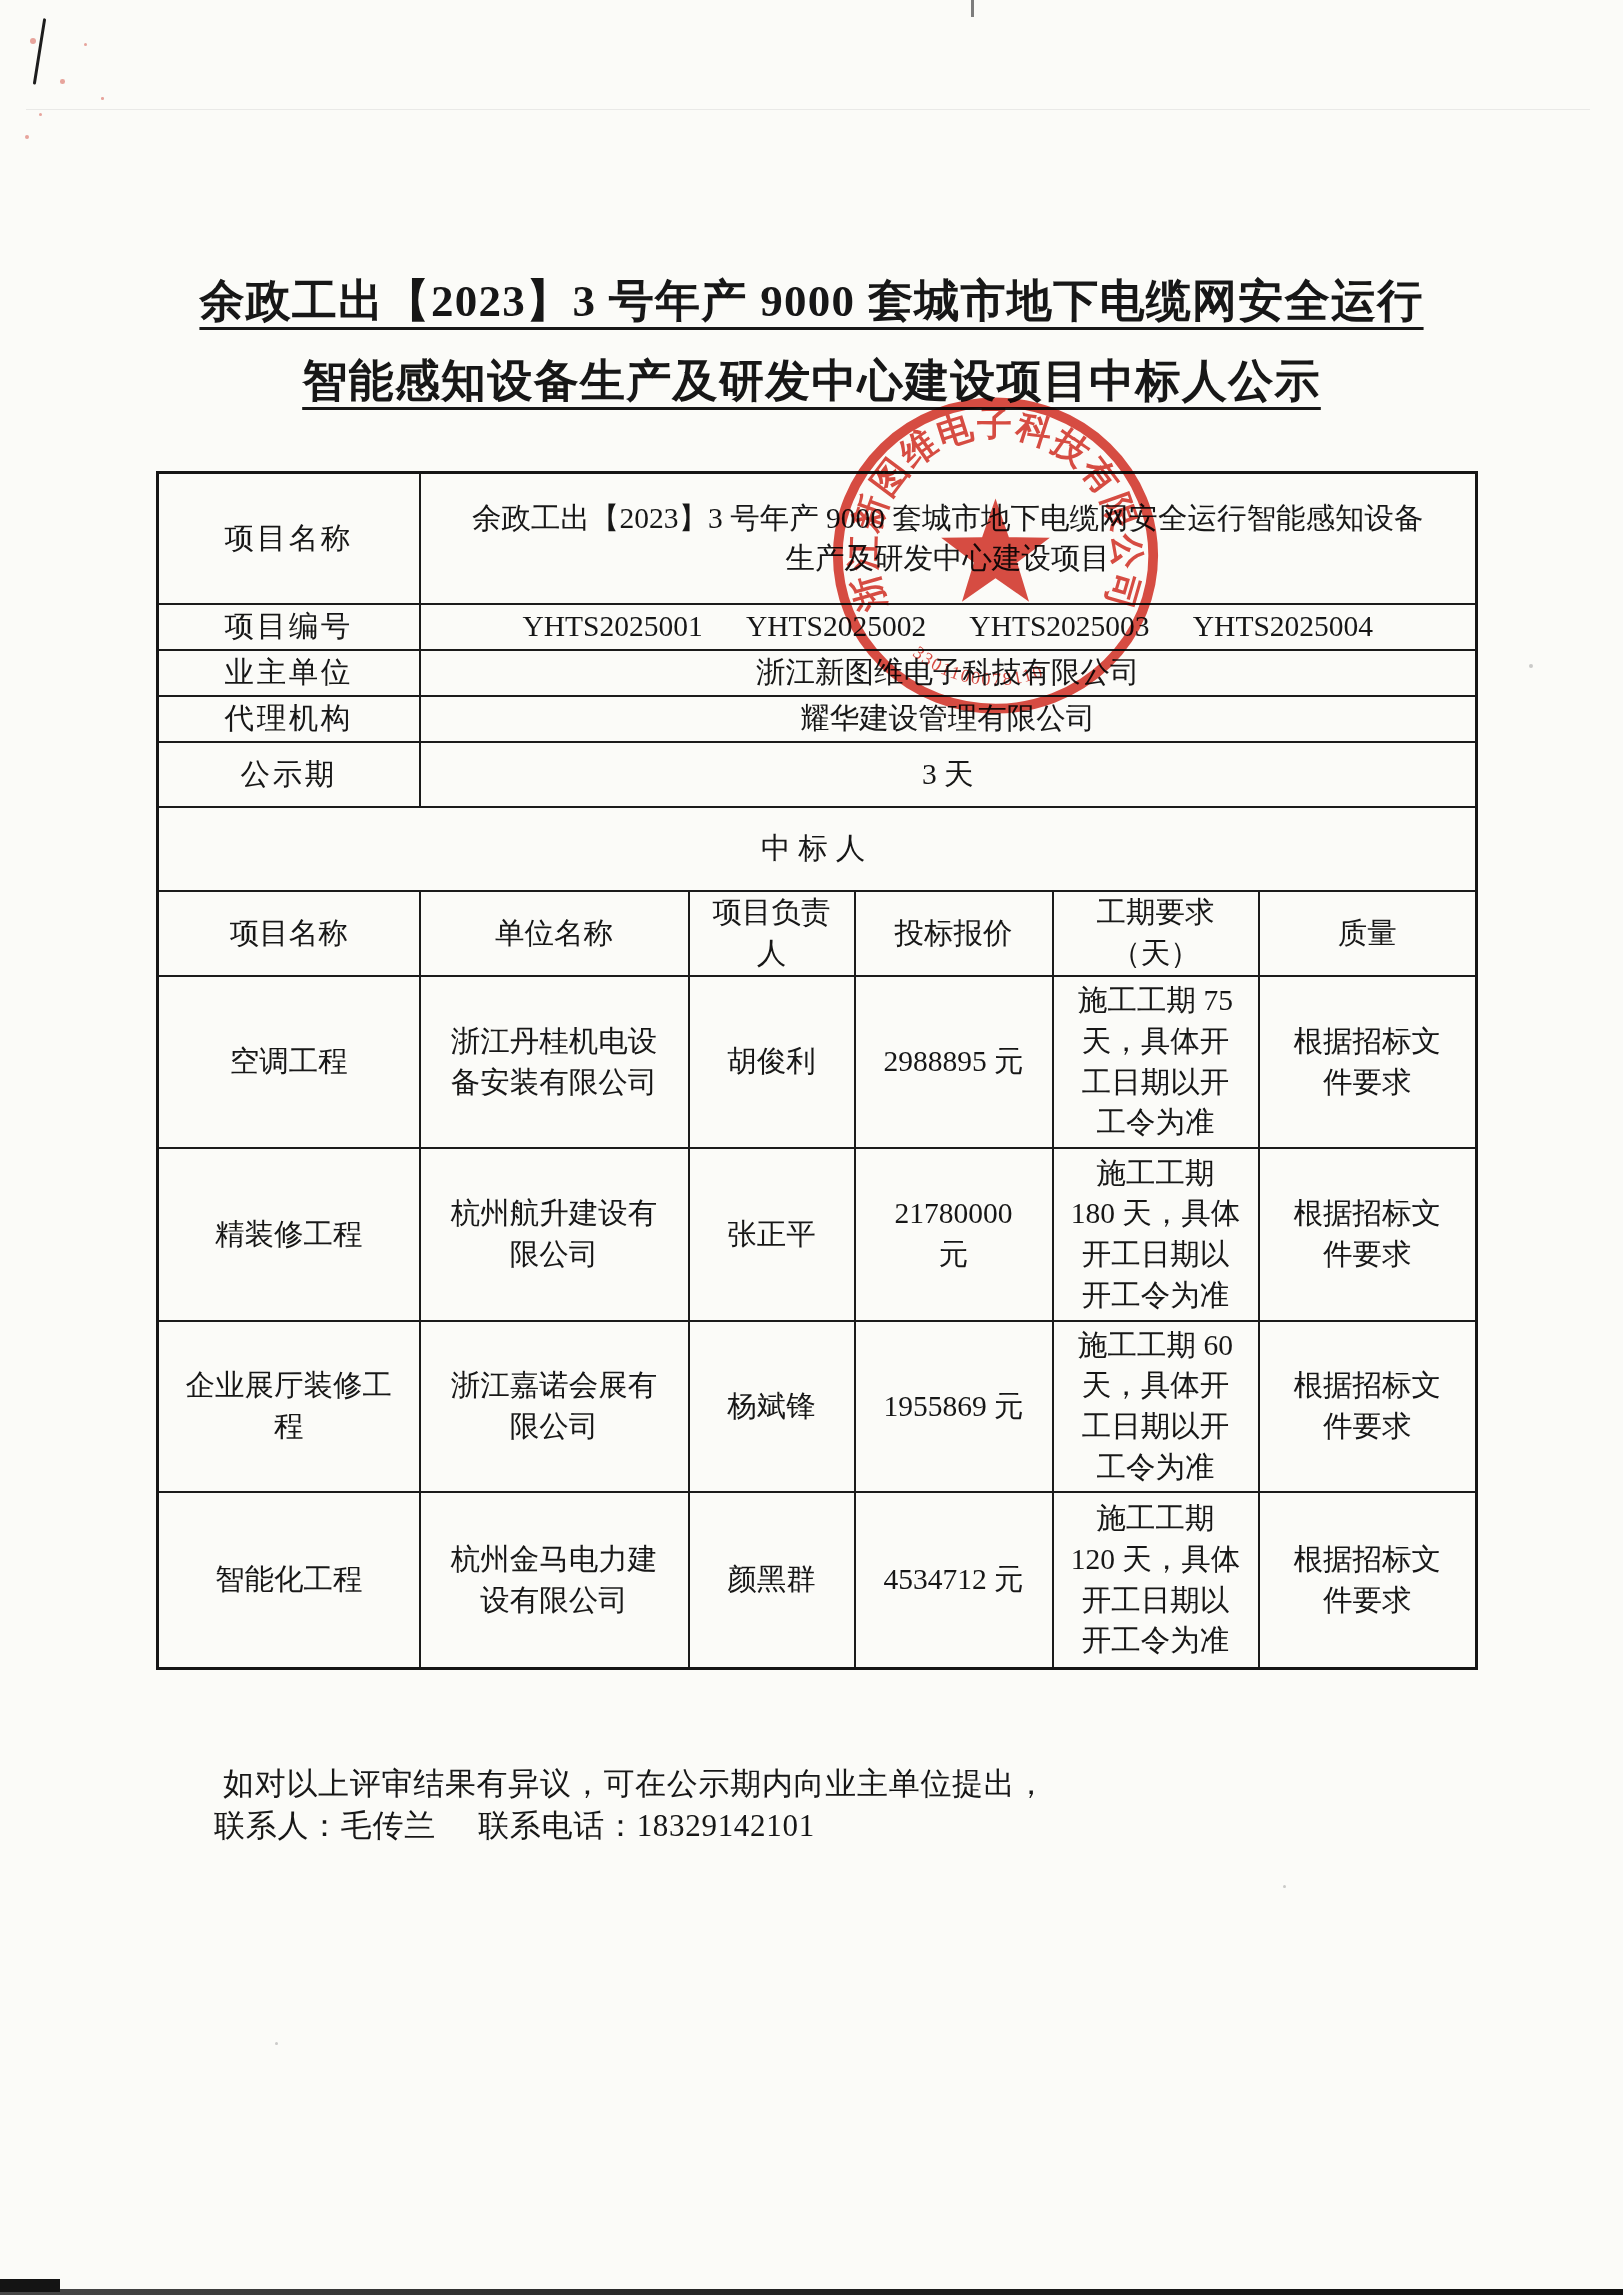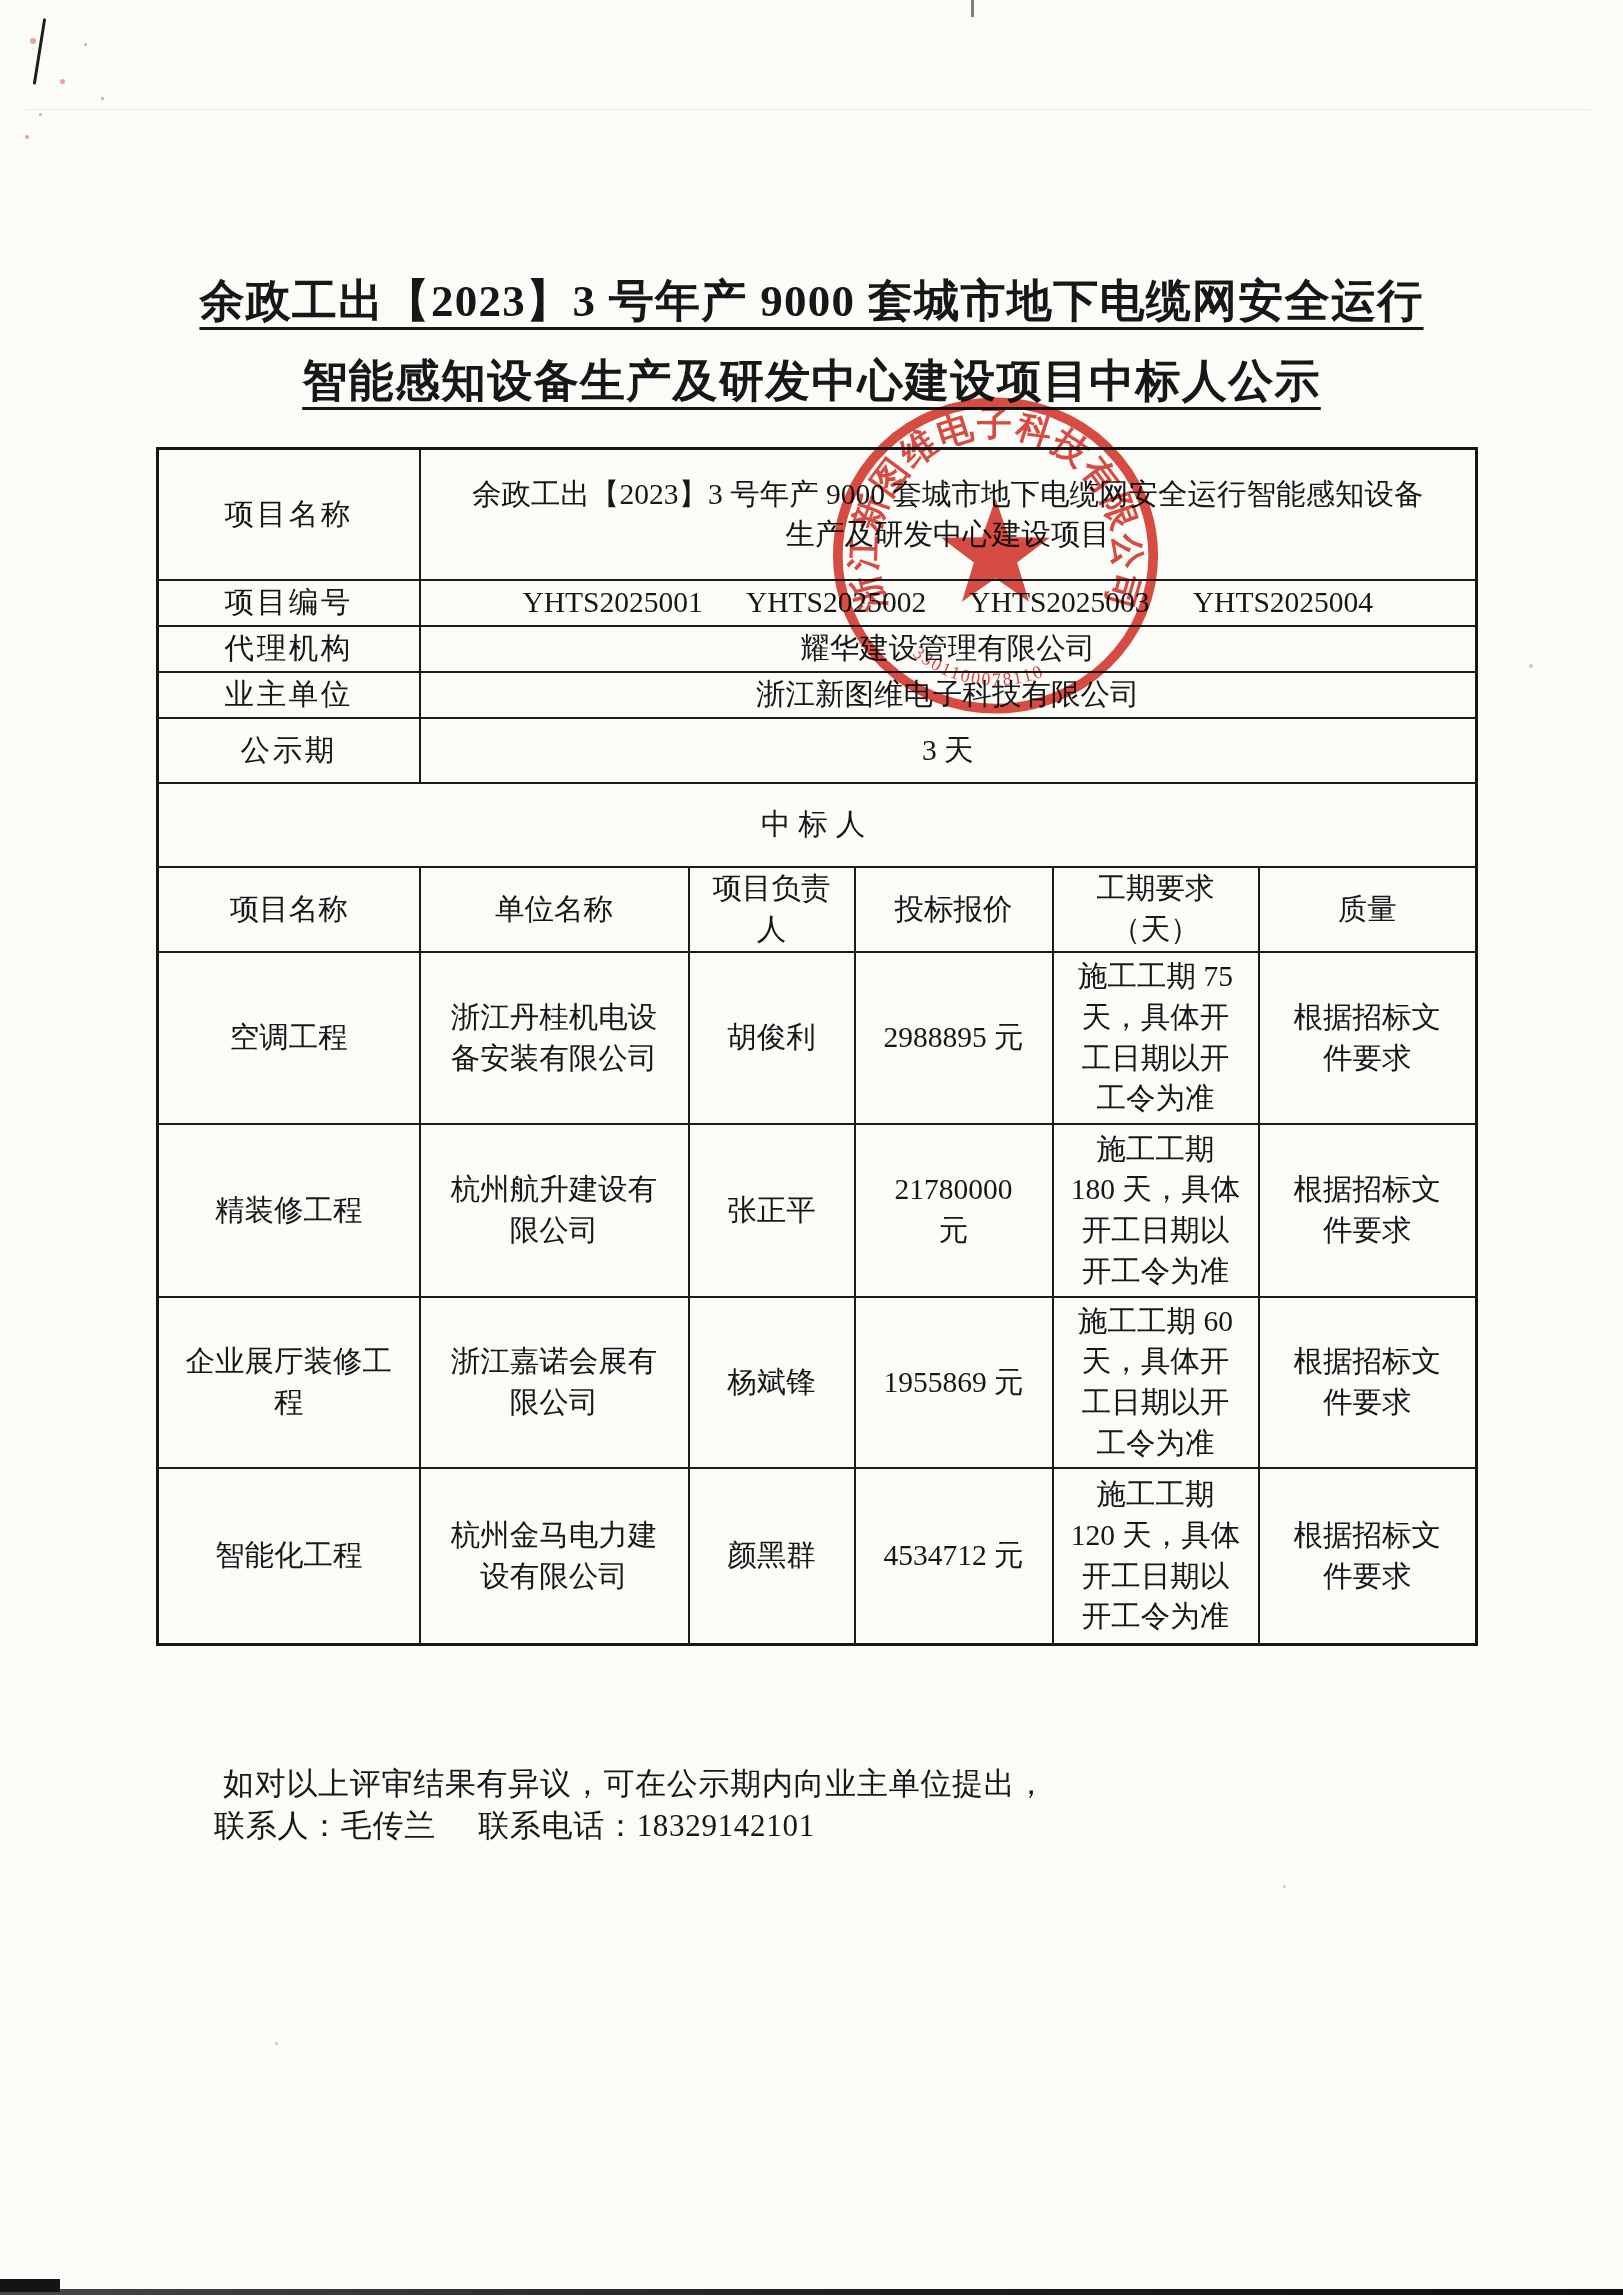--- a/index.html
+++ b/index.html
@@ -21,21 +21,21 @@
     font-size:45px;font-weight:bold;letter-spacing:1.3px;
     white-space:nowrap;
   }
   .title-line span{
     text-decoration:underline;
     text-decoration-thickness:3.3px;
     text-underline-offset:10.5px;
   }
   
   table.main{
-    position:absolute;left:156px;top:447px;
+    position:absolute;left:156px;top:471px;
     width:1319px;table-layout:fixed;
     border-collapse:collapse;
     border:3.3px solid #161616;
   }
   table.main td{
     border:2px solid #1b1b1b;
     border-top-width:2.6px;border-bottom-width:2.6px;
     text-align:center;vertical-align:middle;
     font-size:29.5px;line-height:1.38;
     white-space:pre-wrap;
@@ -103,26 +103,26 @@
       <tr class="h200">
         <td class="lbl">项目名称</td>
         <td class="val-name" colspan="5">余政工出【2023】3 号年产 9000 套城市地下电缆网安全运行智能感知设备
 生产及研发中心建设项目</td>
       </tr>
       <tr class="h100">
         <td class="lbl">项目编号</td>
         <td class="val-code" colspan="5">YHTS2025001      YHTS2025002      YHTS2025003      YHTS2025004</td>
       </tr>
       <tr class="h100">
+        <td class="lbl">业主单位</td>
+        <td class="val" colspan="5">浙江新图维电子科技有限公司</td>
+      </tr>
+      <tr class="h100">
         <td class="lbl">代理机构</td>
         <td class="val" colspan="5">耀华建设管理有限公司</td>
-      </tr>
-      <tr class="h100">
-        <td class="lbl">业主单位</td>
-        <td class="val" colspan="5">浙江新图维电子科技有限公司</td>
       </tr>
       <tr class="h120">
         <td class="lbl">公示期</td>
         <td class="val" colspan="5">3 天</td>
       </tr>
 
       <tr class="h138">
         <td class="banner" colspan="6">中标人</td>
       </tr>
 

